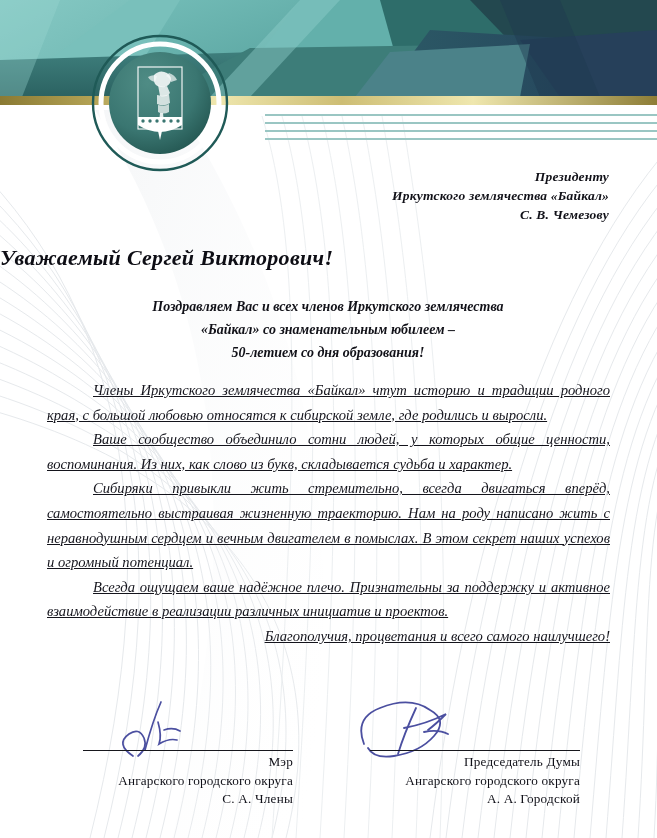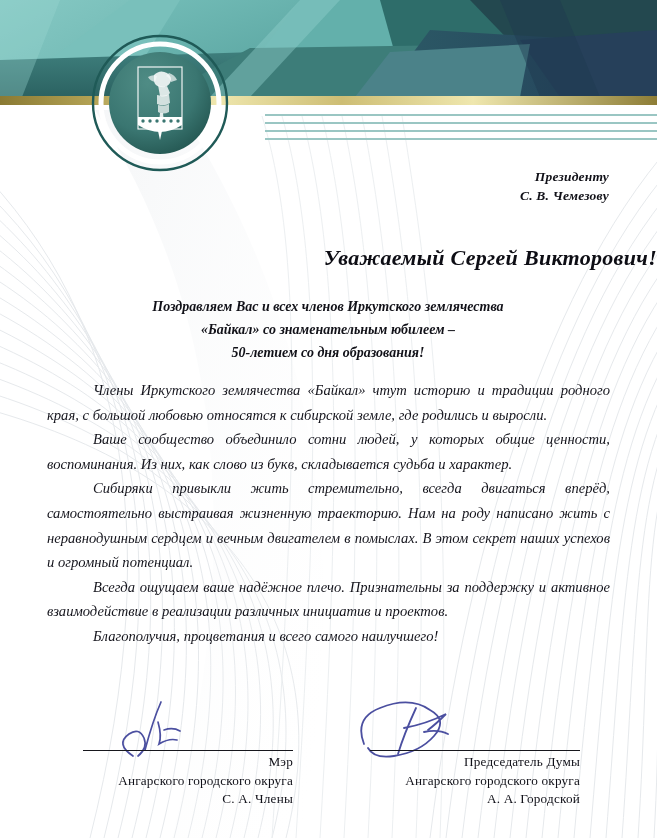--- a/index.html
+++ b/index.html
@@ -77,21 +77,21 @@
     line-height: 19px;
     color: #111118;
     letter-spacing: 0.2px;
   }
 
   .salutation {
     position: absolute;
     left: 0;
     top: 245px;
     width: 657px;
-    text-align: right;
+    text-align: left;
     font-style: italic;
     font-weight: bold;
     font-size: 22px;
     color: #0d0d14;
     letter-spacing: 0.3px;
   }
 
   .congrats {
     position: absolute;
     left: 78px;
@@ -112,23 +112,24 @@
     width: 563px;
     font-style: italic;
     font-size: 14.6px;
     line-height: 24.6px;
     color: #14141c;
     text-align: justify;
   }
   .body-block p {
     margin: 0;
     text-indent: 46px;
+    text-decoration: underline;
   }
   .body-block p.last {
-    text-align: left;
+    text-align: right;
   }
 
   
   .sig {
     position: absolute;
     top: 700px;
     width: 268px;
     height: 110px;
   }
   .sig.left  { left: 25px; }
@@ -319,20 +320,21 @@
       </g>
       <path d="M50,92 q11,7 22,7 q11,0 22,-7 z" fill="#ffffff"></path>
       <path d="M70,98 h4 l-2,9 z" fill="#ffffff"></path>
     </g>
   </svg>
 
   <div id="content">
 
     <div class="addressee">
       <div>Президенту</div>
+      <div>Иркутского землячества «Байкал»</div>
       <div>С. В. Чемезову</div>
     </div>
 
     <div class="salutation">Уважаемый Сергей Викторович!</div>
 
     <div class="congrats">
       <div>Поздравляем Вас и всех членов Иркутского землячества</div>
       <div>«Байкал» со знаменательным юбилеем –</div>
       <div>50-летием со дня образования!</div>
     </div>

